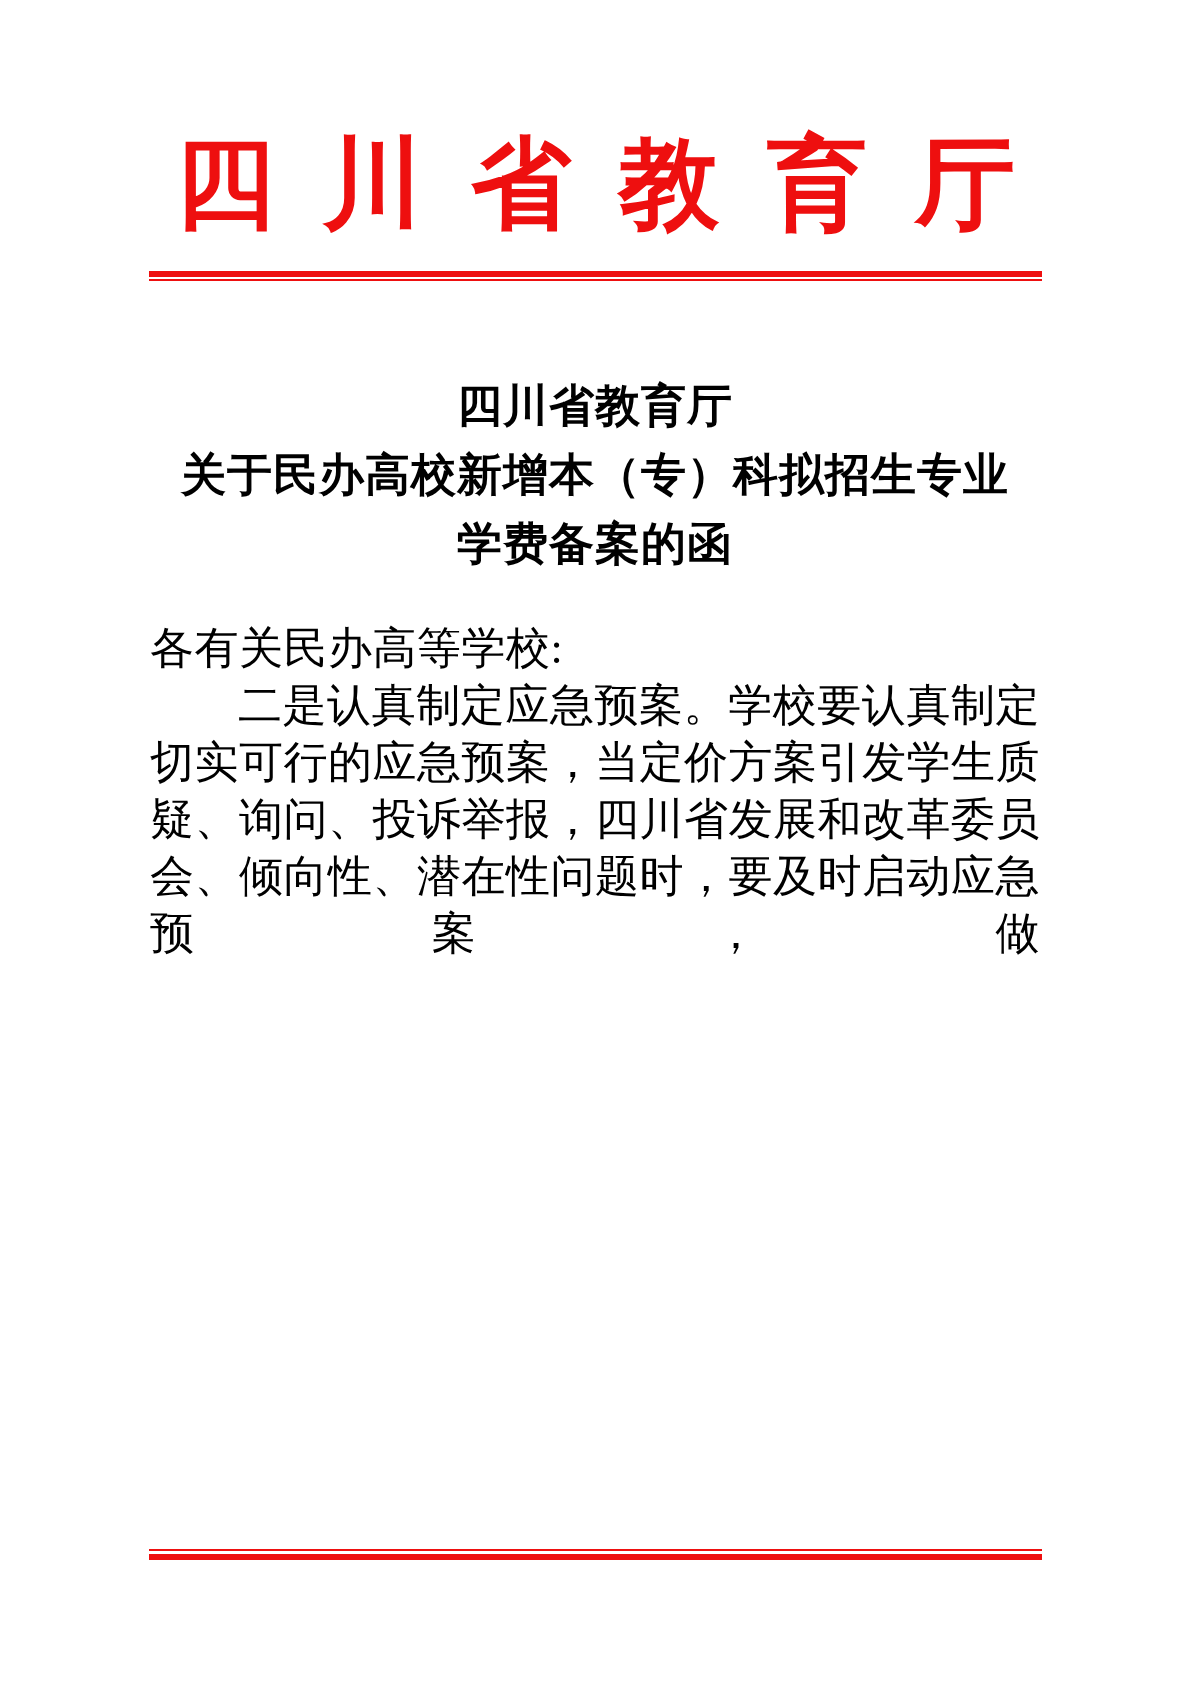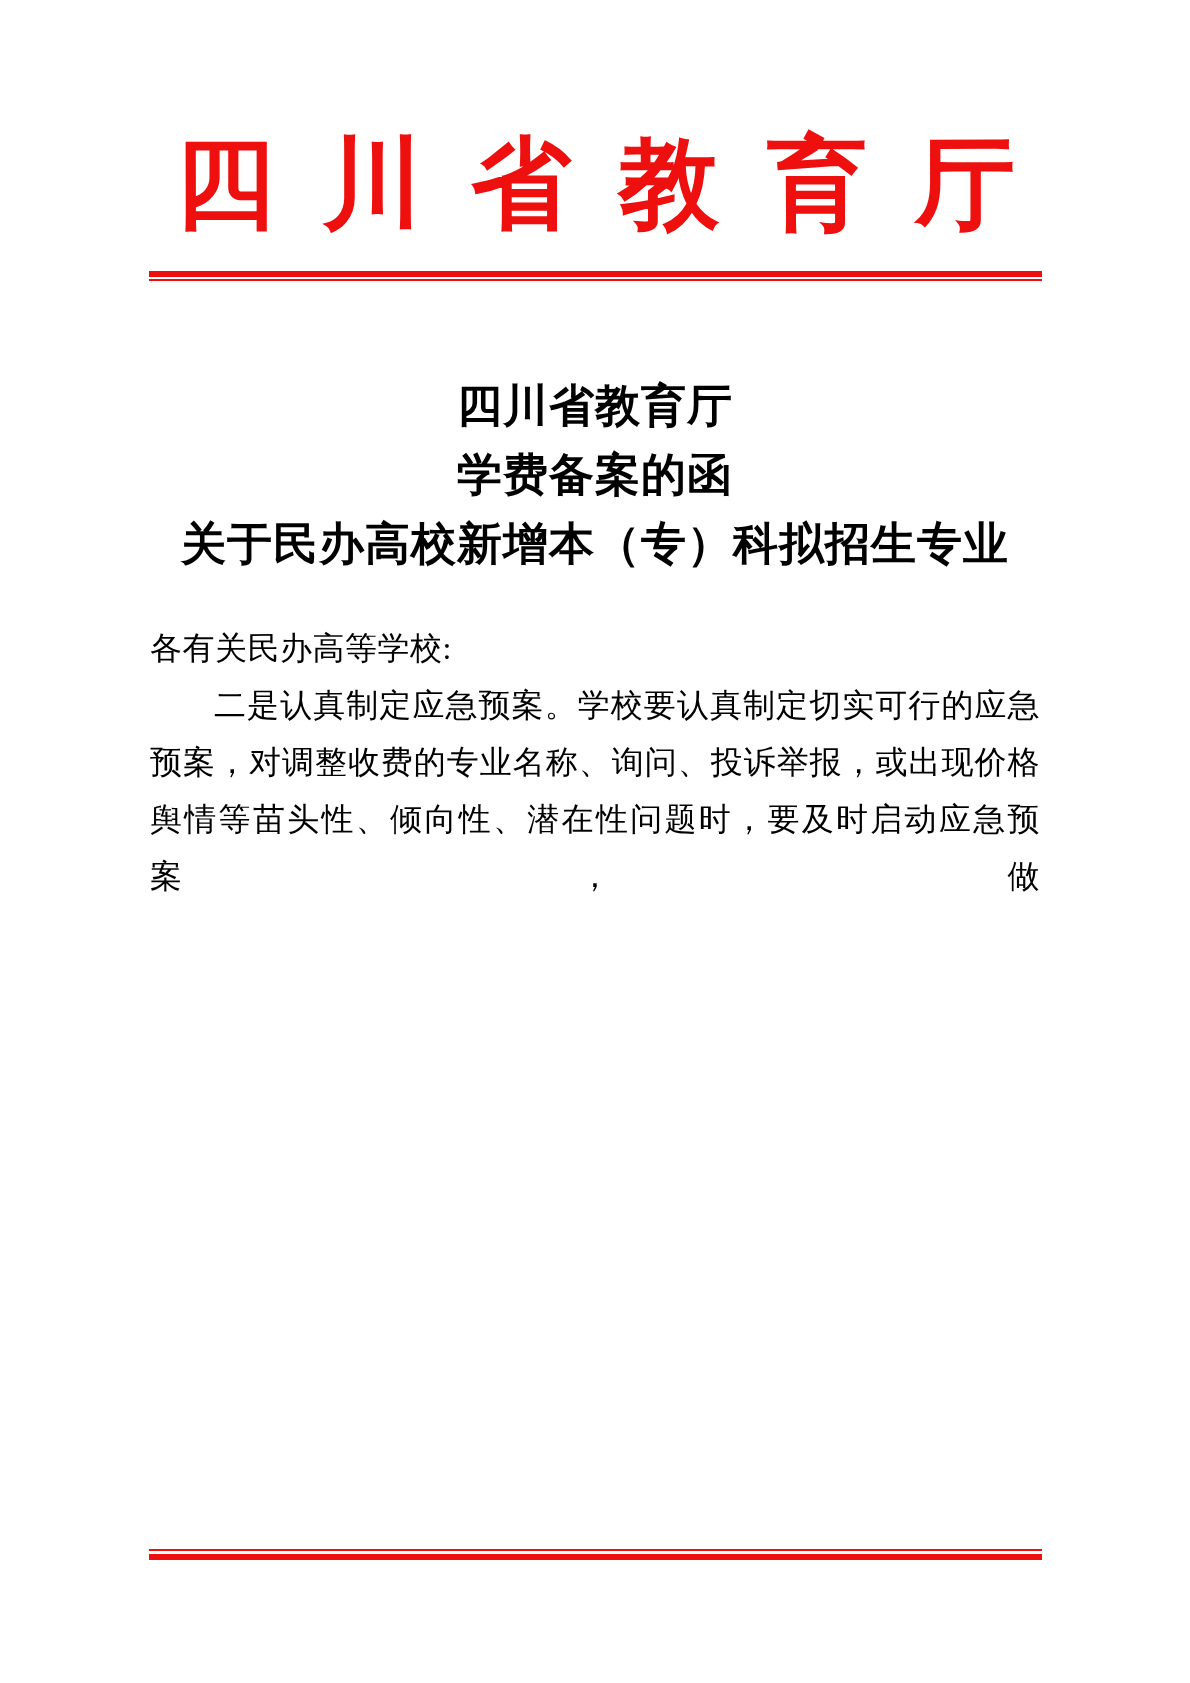--- a/index.html
+++ b/index.html
@@ -64,21 +64,21 @@
     line-height: 69px;
     letter-spacing: 1px;
   }
   .title-line { display: block; }
   
   .body-text {
     position: absolute;
     top: 620px;
     left: 150px;
     width: 890px;
-    font-size: 32px;
+    font-size: 44px;
     line-height: 57px;
     text-align: justify;
     letter-spacing: 0.5px;
   }
   .body-text p { margin: 0; padding: 0; }
   .para { text-indent: 2em; }
   .para.truncated { text-align-last: justify; }
 </style>
 </head>
 <body>
@@ -87,27 +87,27 @@
 
   <div class="letterhead">四川省教育厅</div>
 
   <div class="rule rule-top">
     <div class="bar thick"></div>
     <div class="bar thin"></div>
   </div>
 
   <h1 class="doc-title">
     <span class="title-line">四川省教育厅</span>
+    <span class="title-line">关于民办高校新增本（专）科拟招生专业</span>
     <span class="title-line">学费备案的函</span>
-    <span class="title-line">关于民办高校新增本（专）科拟招生专业</span>
   </h1>
 
   <div class="body-text">
     <p class="salutation">各有关民办高等学校:</p>
-    <p class="para truncated">二是认真制定应急预案。学校要认真制定切实可行的应急预案，对调整收费的专业名称、询问、投诉举报，或出现价格舆情等苗头性、倾向性、潜在性问题时，要及时启动应急预案，做</p>
+    <p class="para truncated">二是认真制定应急预案。学校要认真制定切实可行的应急预案，当定价方案引发学生质疑、询问、投诉举报，四川省发展和改革委员会、倾向性、潜在性问题时，要及时启动应急预案，做</p>
   </div>
 
   <div class="rule rule-bottom">
     <div class="bar thin"></div>
     <div class="bar thick"></div>
   </div>
 
 </div>
 
 </body></html>

